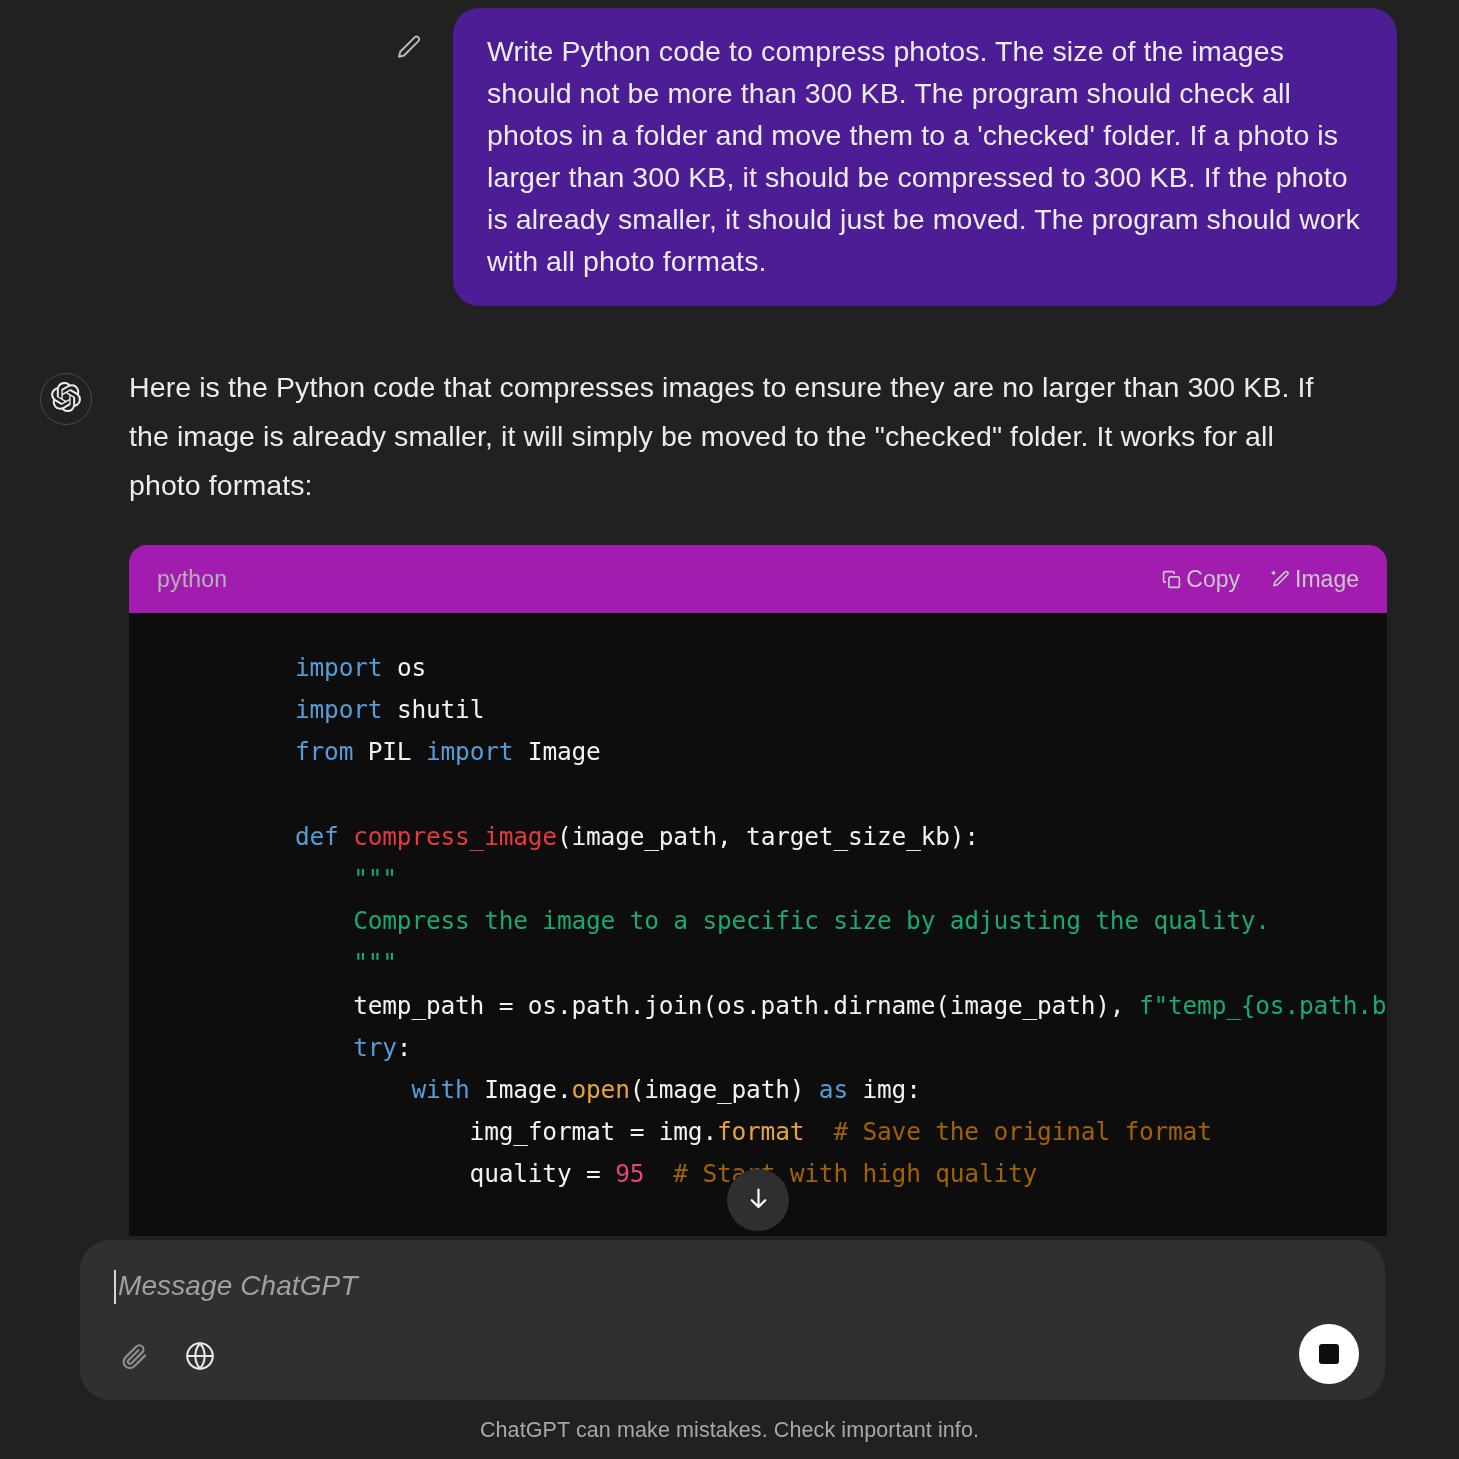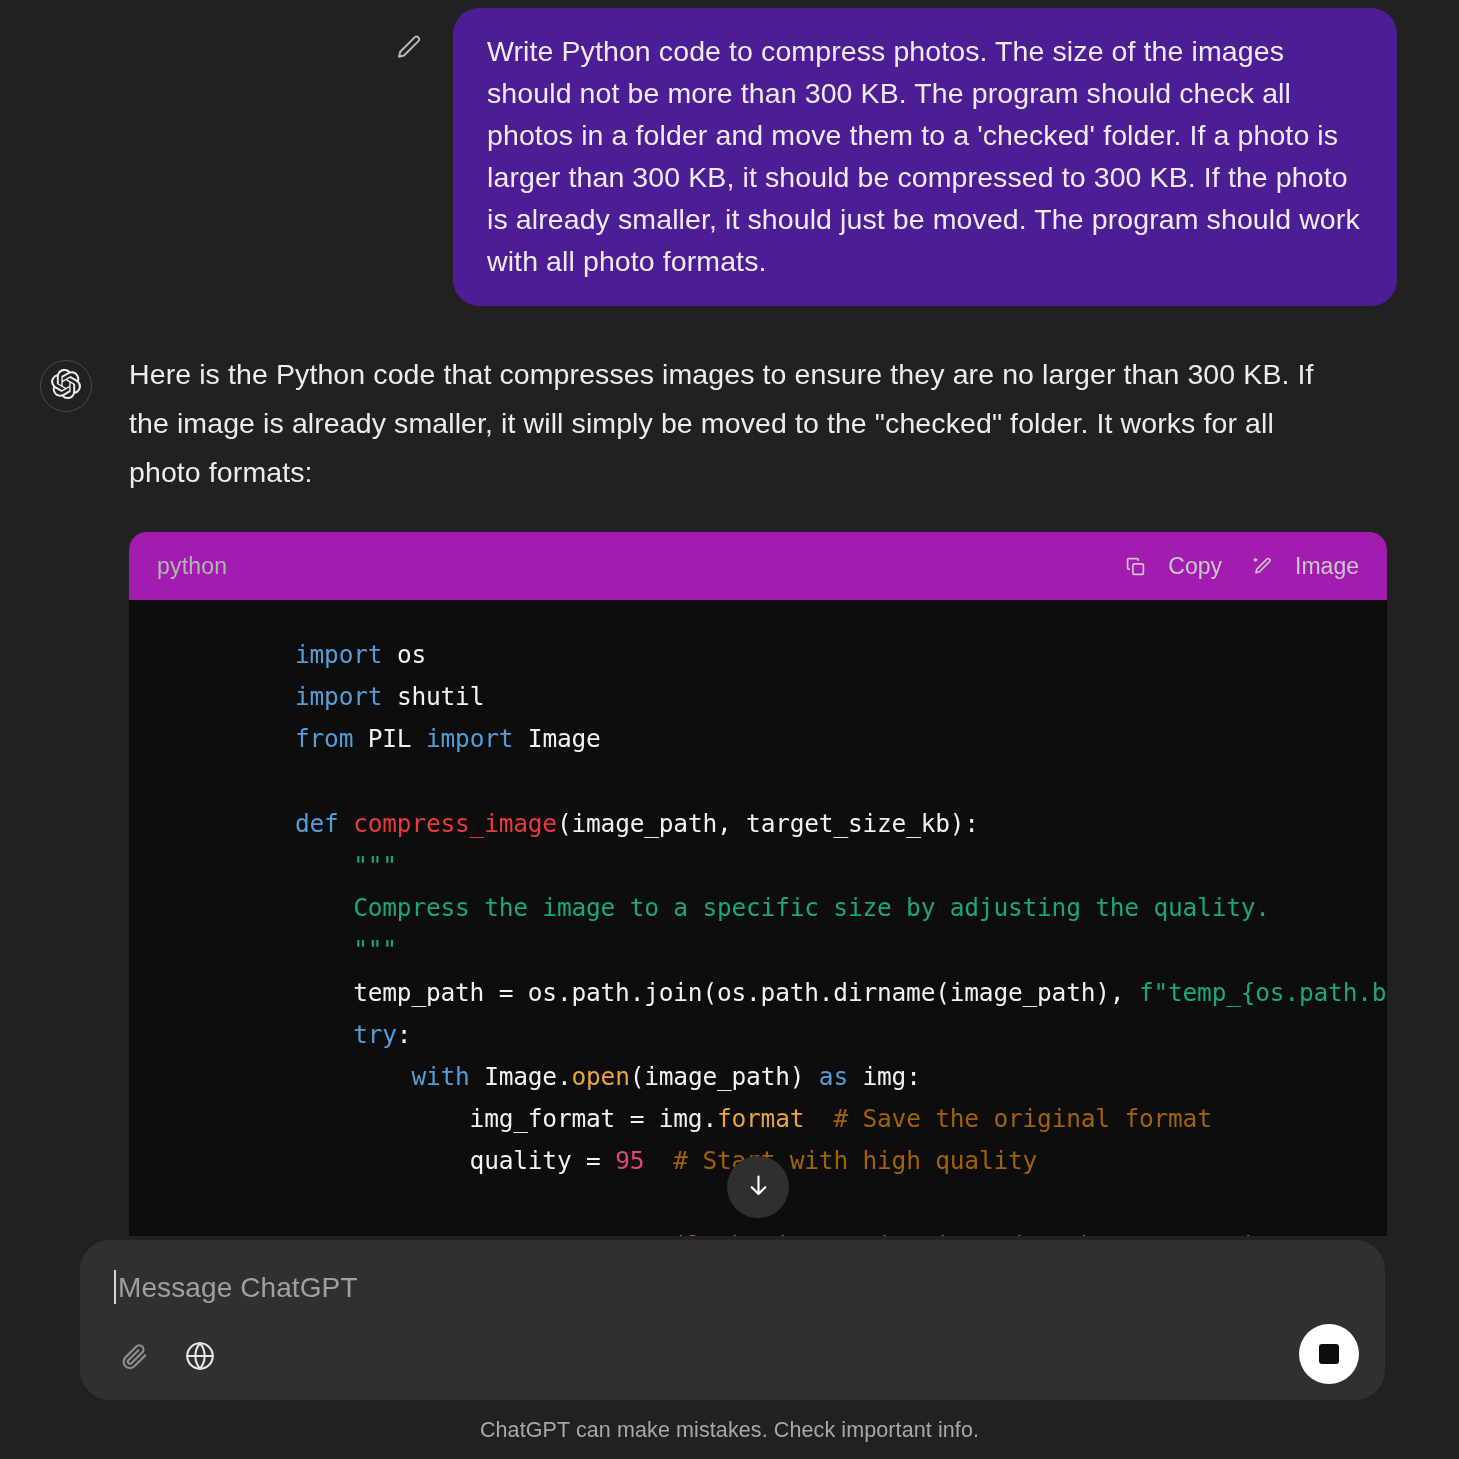--- a/index.html
+++ b/index.html
@@ -53,21 +53,21 @@
     font-size: 28.5px;
     line-height: 42px;
     color: #ececec;
     letter-spacing: 0.1px;
   }
 
   
   .assistant-turn {
     display: flex;
     align-items: flex-start;
-    padding: 44px 0 0 40px;
+    padding: 57px 0 0 40px;
   }
 
   .gpt-avatar {
     width: 52px; height: 52px;
     border: 1.5px solid #4a4a4a;
     border-radius: 50%;
     display: flex; align-items: center; justify-content: center;
     flex: 0 0 auto;
     margin-top: 10px;
   }
@@ -109,21 +109,21 @@
 
   .code-actions {
     margin-left: auto;
     display: flex;
     align-items: center;
     gap: 30px;
   }
   .code-action {
     display: flex;
     align-items: center;
-    gap: 22px;
+    gap: 4px;
     color: #c8c8c8;
     font-size: 23px;
     cursor: pointer;
   }
   .code-action svg { display:block; }
 
   .code-body {
     background: #0d0d0d;
     padding: 34px 0 0 0;
     height: 650px;
@@ -180,21 +180,22 @@
     top: 4px;
     width: 1305px;
     height: 160px;
     background: #303030;
     border-radius: 30px;
     padding: 30px 34px 0 34px;
   }
 
   .composer-input-row {
     display: flex;
-    align-items: flex-end;
+    align-items: flex-start;
+    font-style: italic;
   }
   .composer-caret {
     width: 2px;
     height: 34px;
     background: #d4d4d4;
     margin-right: 2px;
     flex: 0 0 auto;
   }
   .composer-placeholder {
     font-size: 28px;

